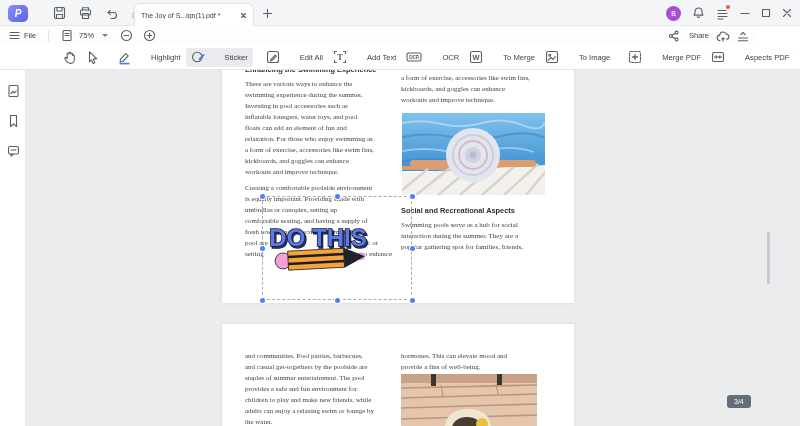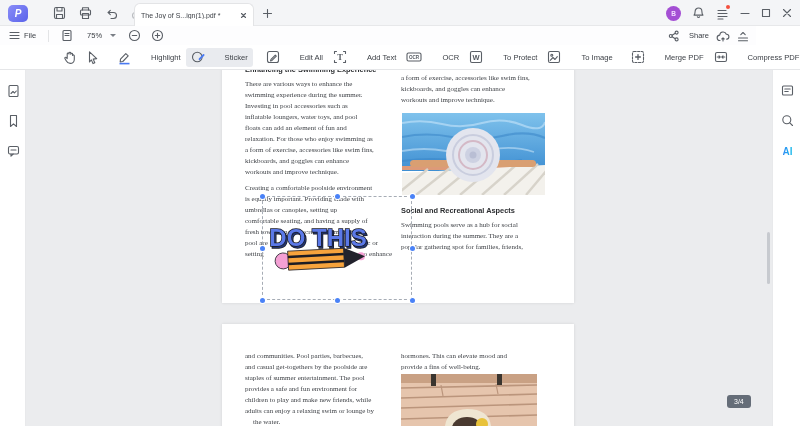--- a/index.html
+++ b/index.html
@@ -128,21 +128,21 @@
         <svg width="11" height="9" class="ic">
             <path d="M1 1.5h9M1 4.5h9M1 7.5h9"></path>
           </svg>
         <span style="color:#3d4147">File</span>
       </div>
       <div class="vdiv" style="margin:0 6px"></div>
       <svg width="12" height="13" class="ic">
           <rect x="2" y="1.5" width="8" height="10" rx="1"></rect>
           <path d="M4 4.5h4M4 6.5h4"></path>
         </svg>
-      <span style="margin-left:8px;color:#3d4147">75%</span>
+      <span style="margin-left:0;color:#3d4147">75%</span>
       <div class="caret" style="margin-left:2px"></div>
       <svg width="13" height="13" class="ic" style="margin-left:6px">
           <circle cx="6.5" cy="6.5" r="5"></circle>
           <path d="M4.3 6.5h4.4"></path>
         </svg>
       <svg width="13" height="13" class="ic" style="margin-left:4px">
           <circle cx="6.5" cy="6.5" r="5"></circle>
           <path d="M4.3 6.5h4.4M6.5 4.3v4.4"></path>
         </svg>
     </div>
@@ -212,21 +212,21 @@
         <rect x="1" y="3" width="14" height="8" rx="1.5" class="ic"></rect>
         <text x="8" y="9.3" text-anchor="middle" font-size="4.6" font-weight="bold" fill="#555a61">OCR</text>
       </svg>
       <span>OCR</span>
     </div>
     <div class="tool">
       <svg width="14" height="14">
         <rect x="1.5" y="1.5" width="11" height="11" rx="1.5" class="ic"></rect>
         <text x="7" y="10" text-anchor="middle" font-size="7.5" font-weight="bold" fill="#555a61">W</text>
       </svg>
-      <span>To Protect</span>
+      <span>To Merge</span>
     </div>
     <div class="tool">
       <svg width="14" height="14" class="ic">
         <rect x="1.5" y="1.5" width="11" height="11" rx="1.5"></rect>
           <circle cx="4.8" cy="5.2" r="1"></circle>
           <path d="M3.2 10.3 6 7.5l2 2 2.3-2.8"></path>
       </svg>
       <span>To Image</span>
     </div>
     <div class="tdiv"></div>
@@ -235,21 +235,21 @@
         <rect x="1.5" y="1.5" width="11" height="11" rx="1.5" stroke-dasharray="2.2 1.4"></rect>
           <path d="M7 4.6v4.8M4.6 7h4.8" stroke-width="1.3"></path>
       </svg>
       <span>Merge PDF</span>
     </div>
     <div class="tool">
       <svg width="14" height="14" class="ic">
         <rect x="1.5" y="2.5" width="11" height="9" rx="1.5"></rect>
           <path d="M3.2 7h2.2M5 5.8 6.2 7 5 8.2M10.8 7H8.6M9 5.8 7.8 7 9 8.2"></path>
       </svg>
-      <span>Compress PDF</span>
+      <span>Aspects PDF</span>
     </div>
     <div class="tool">
       <svg width="14" height="14" class="ic">
         <path d="M1.5 4.5v-3h3M12.5 9.5v3h-3"></path>
           <rect x="3.5" y="3.5" width="7" height="7" stroke-dasharray="1.6 1.2"></rect>
       </svg>
       <span>Screenshot</span>
     </div>
   </div>
 
@@ -367,21 +367,21 @@
     <div class="handle" style="left:409.5px;top:227.5px"></div>
 
     <div class="page" style="top:254px;height:180px"></div>
 
     <div class="pline" style="left:245px;top:282px">and communities. Pool parties, barbecues,</div>
     <div class="pline" style="left:245px;top:293px">and casual get-togethers by the poolside are</div>
     <div class="pline" style="left:245px;top:304px">staples of summer entertainment. The pool</div>
     <div class="pline" style="left:245px;top:315px">provides a safe and fun environment for</div>
     <div class="pline" style="left:245px;top:326px">children to play and make new friends, while</div>
     <div class="pline" style="left:245px;top:337px">adults can enjoy a relaxing swim or lounge by</div>
-    <div class="pline" style="left:253px;top:348px">the water.</div>
+    <div class="pline" style="left:245px;top:348px">the water.</div>
 
     <div class="pline" style="left:401px;top:282px">hormones. This can elevate mood and</div>
     <div class="pline" style="left:401px;top:293px">provide a fins of well-being.</div>
 
     <svg class="abs" style="left:401px;top:304px" width="136" height="52" viewBox="0 0 136 52">
       <rect width="136" height="52" fill="#e6c5ad"></rect>
       <rect width="136" height="9" fill="#c9a184"></rect>
       <g stroke="#bb957c" stroke-width="1.6">
         <line x1="0" y1="14" x2="136" y2="11"></line>
           <line x1="0" y1="24" x2="136" y2="20"></line>
@@ -393,32 +393,15 @@
       <rect x="30" y="0" width="5" height="12" fill="#3a352f"></rect>
       <rect x="96" y="0" width="5" height="11" fill="#3a352f"></rect>
       <path d="M44 52 Q46 36 66 35 Q88 35 90 52 Z" fill="#efe6d2"></path>
       <ellipse cx="66" cy="54" rx="15" ry="11" fill="#4a3a30"></ellipse>
       <circle cx="81" cy="50" r="6" fill="#e8c23a"></circle>
     </svg>
 
     <div id="scrollthumb"></div>
     <div id="badge">3/4</div>
 
-    <div id="rightrail">
-      <div class="railbtn" style="top:13px;left:7px">
-        <svg width="13" height="13" class="ic">
-            <rect x="1.5" y="2" width="10" height="9" rx="1"></rect>
-            <path d="M3.8 5h5.4M3.8 7.5h3.4"></path>
-          </svg>
-      </div>
-      <div class="railbtn" style="top:43px;left:7px">
-        <svg width="13" height="13" class="ic">
-            <circle cx="5.8" cy="5.8" r="4"></circle>
-            <path d="M8.8 8.8l2.7 2.7"></path>
-          </svg>
-      </div>
-      <div class="railbtn" style="top:74px;left:7px">
-        <span id="ailabel">AI</span>
-      </div>
-    </div>
 
   </div>
 </div>
 
 </body></html>

